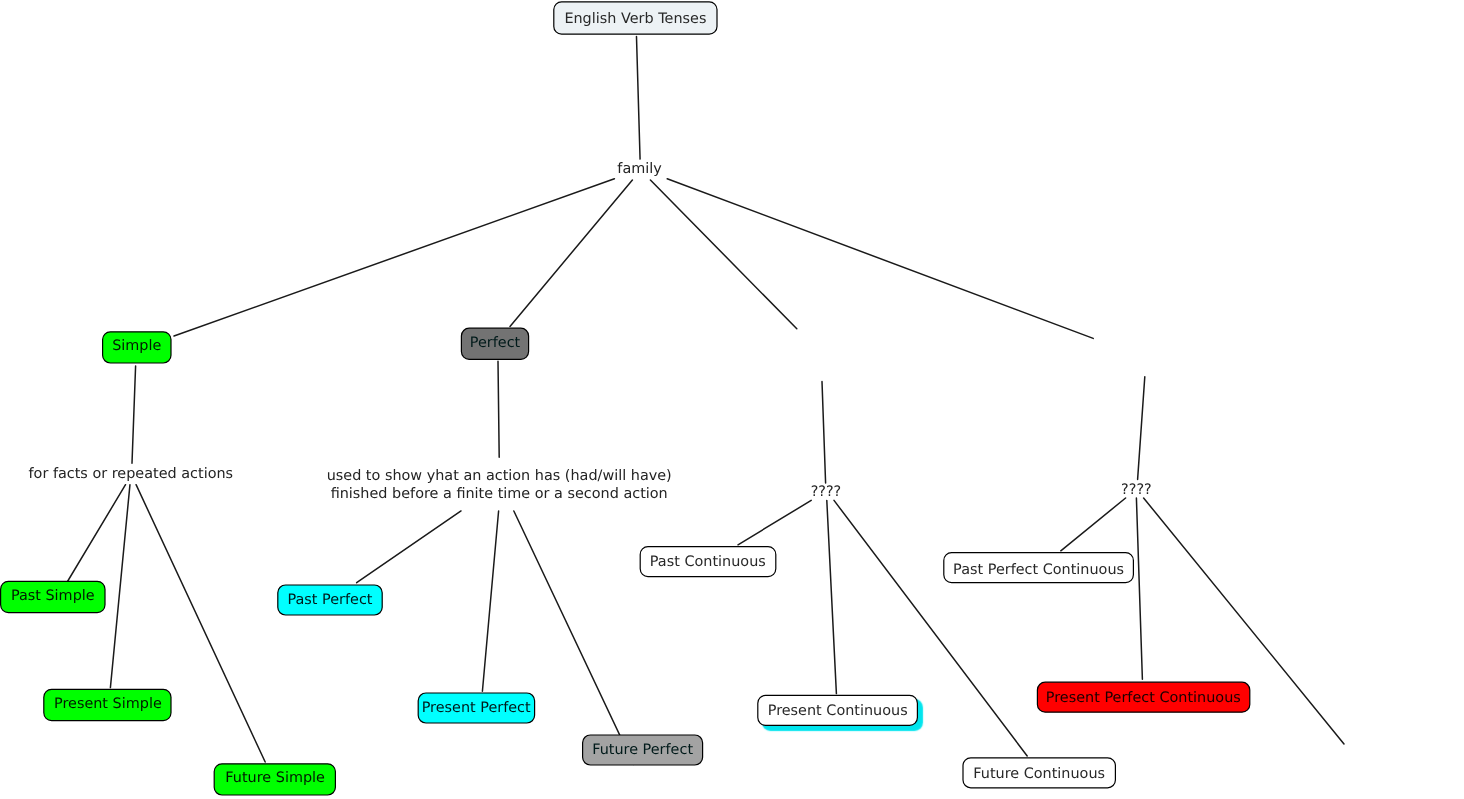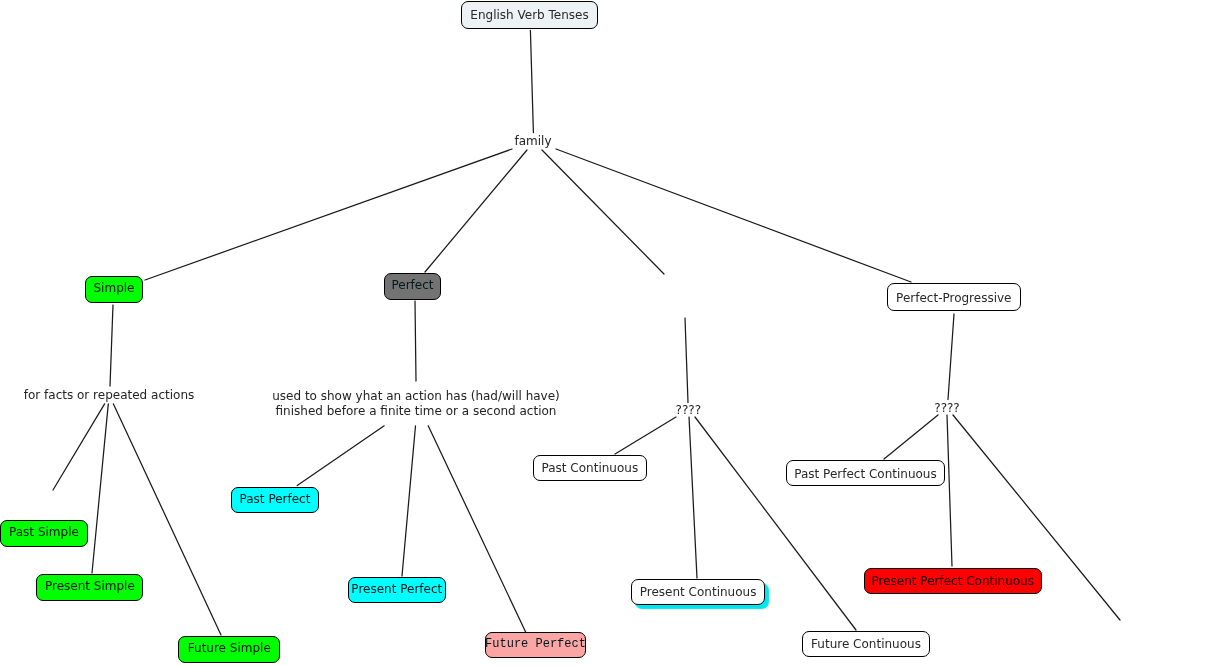--- a/index.html
+++ b/index.html
@@ -74,25 +74,24 @@
   <div class="lbl" style="left: 533px; top: 140.7px;">family</div>
   <div class="lbl" style="left: 109px; top: 394.7px;">for facts or repeated actions</div>
   <div class="lbl" style="left: 416px; top: 403.8px;">used to show yhat an action has (had/will have)
 finished before a finite time or a second action</div>
   <div class="lbl" style="left: 688.3px; top: 410.3px;">????</div>
   <div class="lbl" style="left: 947px; top: 407.8px;">????</div>
 
   <div class="node" style="left: 461px; top: 1px; width: 137px; height: 27.6px; background: rgb(237, 242, 245); color: rgb(40, 40, 40); border-color: rgb(0, 0, 0); border-width: 1.3px; padding-top: 0.8px;"><span class="node-label">English Verb Tenses</span></div>
   <div class="node" style="left: 85.3px; top: 276px; width: 57.4px; height: 27.4px; background: rgb(0, 255, 0); color: rgb(0, 26, 0); border-color: rgb(0, 0, 0); border-width: 1.7px; padding-bottom: 2.8px;"><span class="node-label">Simple</span></div>
   <div class="node" style="left: 383.8px; top: 273px; width: 57.4px; height: 27px; background: #737373; color: rgb(0, 26, 26); border-color: rgb(0, 0, 0); border-width: 1.7px; padding-bottom: 2.2px;"><span class="node-label">Perfect</span></div>
-  <div class="node" style="left: 886.8px; top: 283.4px; width: 134px; height: 27.4px; background: rgb(255, 255, 255); color: rgb(40, 40, 40); border-color: rgb(0, 0, 0); border-width: 1.2px; padding-top: 2px;"><span class="node-label">Perfect-Progressive</span></div>
-  <div class="node" style="left: -0.2px; top: 520px; width: 88.3px; height: 27px; background: rgb(0, 255, 0); color: rgb(0, 26, 0); border-color: rgb(0, 0, 0); border-width: 1.7px; padding-bottom: 2.6px;"><span class="node-label">Past Simple</span></div>
+  <div class="node" style="left: -0.2px; top: 484px; width: 88.3px; height: 27px; background: rgb(0, 255, 0); color: rgb(0, 26, 0); border-color: rgb(0, 0, 0); border-width: 1.7px; padding-bottom: 2.6px;"><span class="node-label">Past Simple</span></div>
   <div class="node" style="left: 36.3px; top: 574.3px; width: 107.2px; height: 27.1px; background: rgb(0, 255, 0); color: rgb(0, 26, 0); border-color: rgb(0, 0, 0); border-width: 1.7px; padding-bottom: 2.8px;"><span class="node-label">Present Simple</span></div>
   <div class="node" style="left: 178.4px; top: 636.2px; width: 101.8px; height: 26.8px; background: rgb(0, 255, 0); color: rgb(0, 26, 0); border-color: rgb(0, 0, 0); border-width: 1.7px; padding-bottom: 2.2px;"><span class="node-label">Future Simple</span></div>
   <div class="node" style="left: 231.3px; top: 487.1px; width: 87.4px; height: 25.8px; background: rgb(0, 255, 255); color: rgb(0, 26, 26); border-color: rgb(0, 0, 0); border-width: 1.7px; padding-bottom: 1.2px;"><span class="node-label">Past Perfect</span></div>
   <div class="node" style="left: 347.8px; top: 577px; width: 98px; height: 26px; background: rgb(0, 255, 255); color: rgb(0, 26, 26); border-color: rgb(0, 0, 0); border-width: 1.7px; padding-bottom: 1.2px;"><span class="node-label">Present Perfect</span></div>
-  <div class="node" style="left: 485px; top: 632px; width: 101px; height: 26px; background: #fca5a5; color: rgb(0, 26, 26); border-color: rgb(0, 0, 0); border-width: 1.7px; padding-bottom: 1.2px; font-family: Liberation Mono, monospace;"><span class="node-label">Future Perfect</span></div>
+  <div class="node" style="left: 485px; top: 612px; width: 101px; height: 26px; background: #a3a3a3; color: rgb(0, 26, 26); border-color: rgb(0, 0, 0); border-width: 1.7px; padding-bottom: 1.2px;"><span class="node-label">Future Perfect</span></div>
   <div class="node" style="left: 533.1px; top: 454.9px; width: 113.5px; height: 26px; background: rgb(255, 255, 255); color: rgb(40, 40, 40); border-color: rgb(0, 0, 0); border-width: 1.2px; padding-top: 2px;"><span class="node-label">Past Continuous</span></div>
   <div class="node" style="left: 631.2px; top: 578.9px; width: 133.8px; height: 26px; background: rgb(255, 255, 255); color: rgb(40, 40, 40); border-color: rgb(0, 0, 0); border-width: 1.2px; box-shadow: rgb(0, 229, 238) 4px 4px 1px; padding-top: 2px;"><span class="node-label">Present Continuous</span></div>
   <div class="node" style="left: 802.3px; top: 630.8px; width: 127.4px; height: 26px; background: rgb(255, 255, 255); color: rgb(40, 40, 40); border-color: rgb(0, 0, 0); border-width: 1.2px; padding-top: 2px;"><span class="node-label">Future Continuous</span></div>
   <div class="node" style="left: 786px; top: 460px; width: 159px; height: 26px; background: rgb(255, 255, 255); color: rgb(40, 40, 40); border-color: rgb(0, 0, 0); border-width: 1.2px; padding-top: 2px;"><span class="node-label">Past Perfect Continuous</span></div>
   <div class="node" style="left: 863.5px; top: 568.1px; width: 178.5px; height: 26px; background: rgb(255, 0, 0); color: rgb(26, 0, 0); border-color: rgb(0, 0, 0); border-width: 1.7px; padding-top: 1.2px;"><span class="node-label">Present Perfect Continuous</span></div>
 </div>
 
 </body></html>

